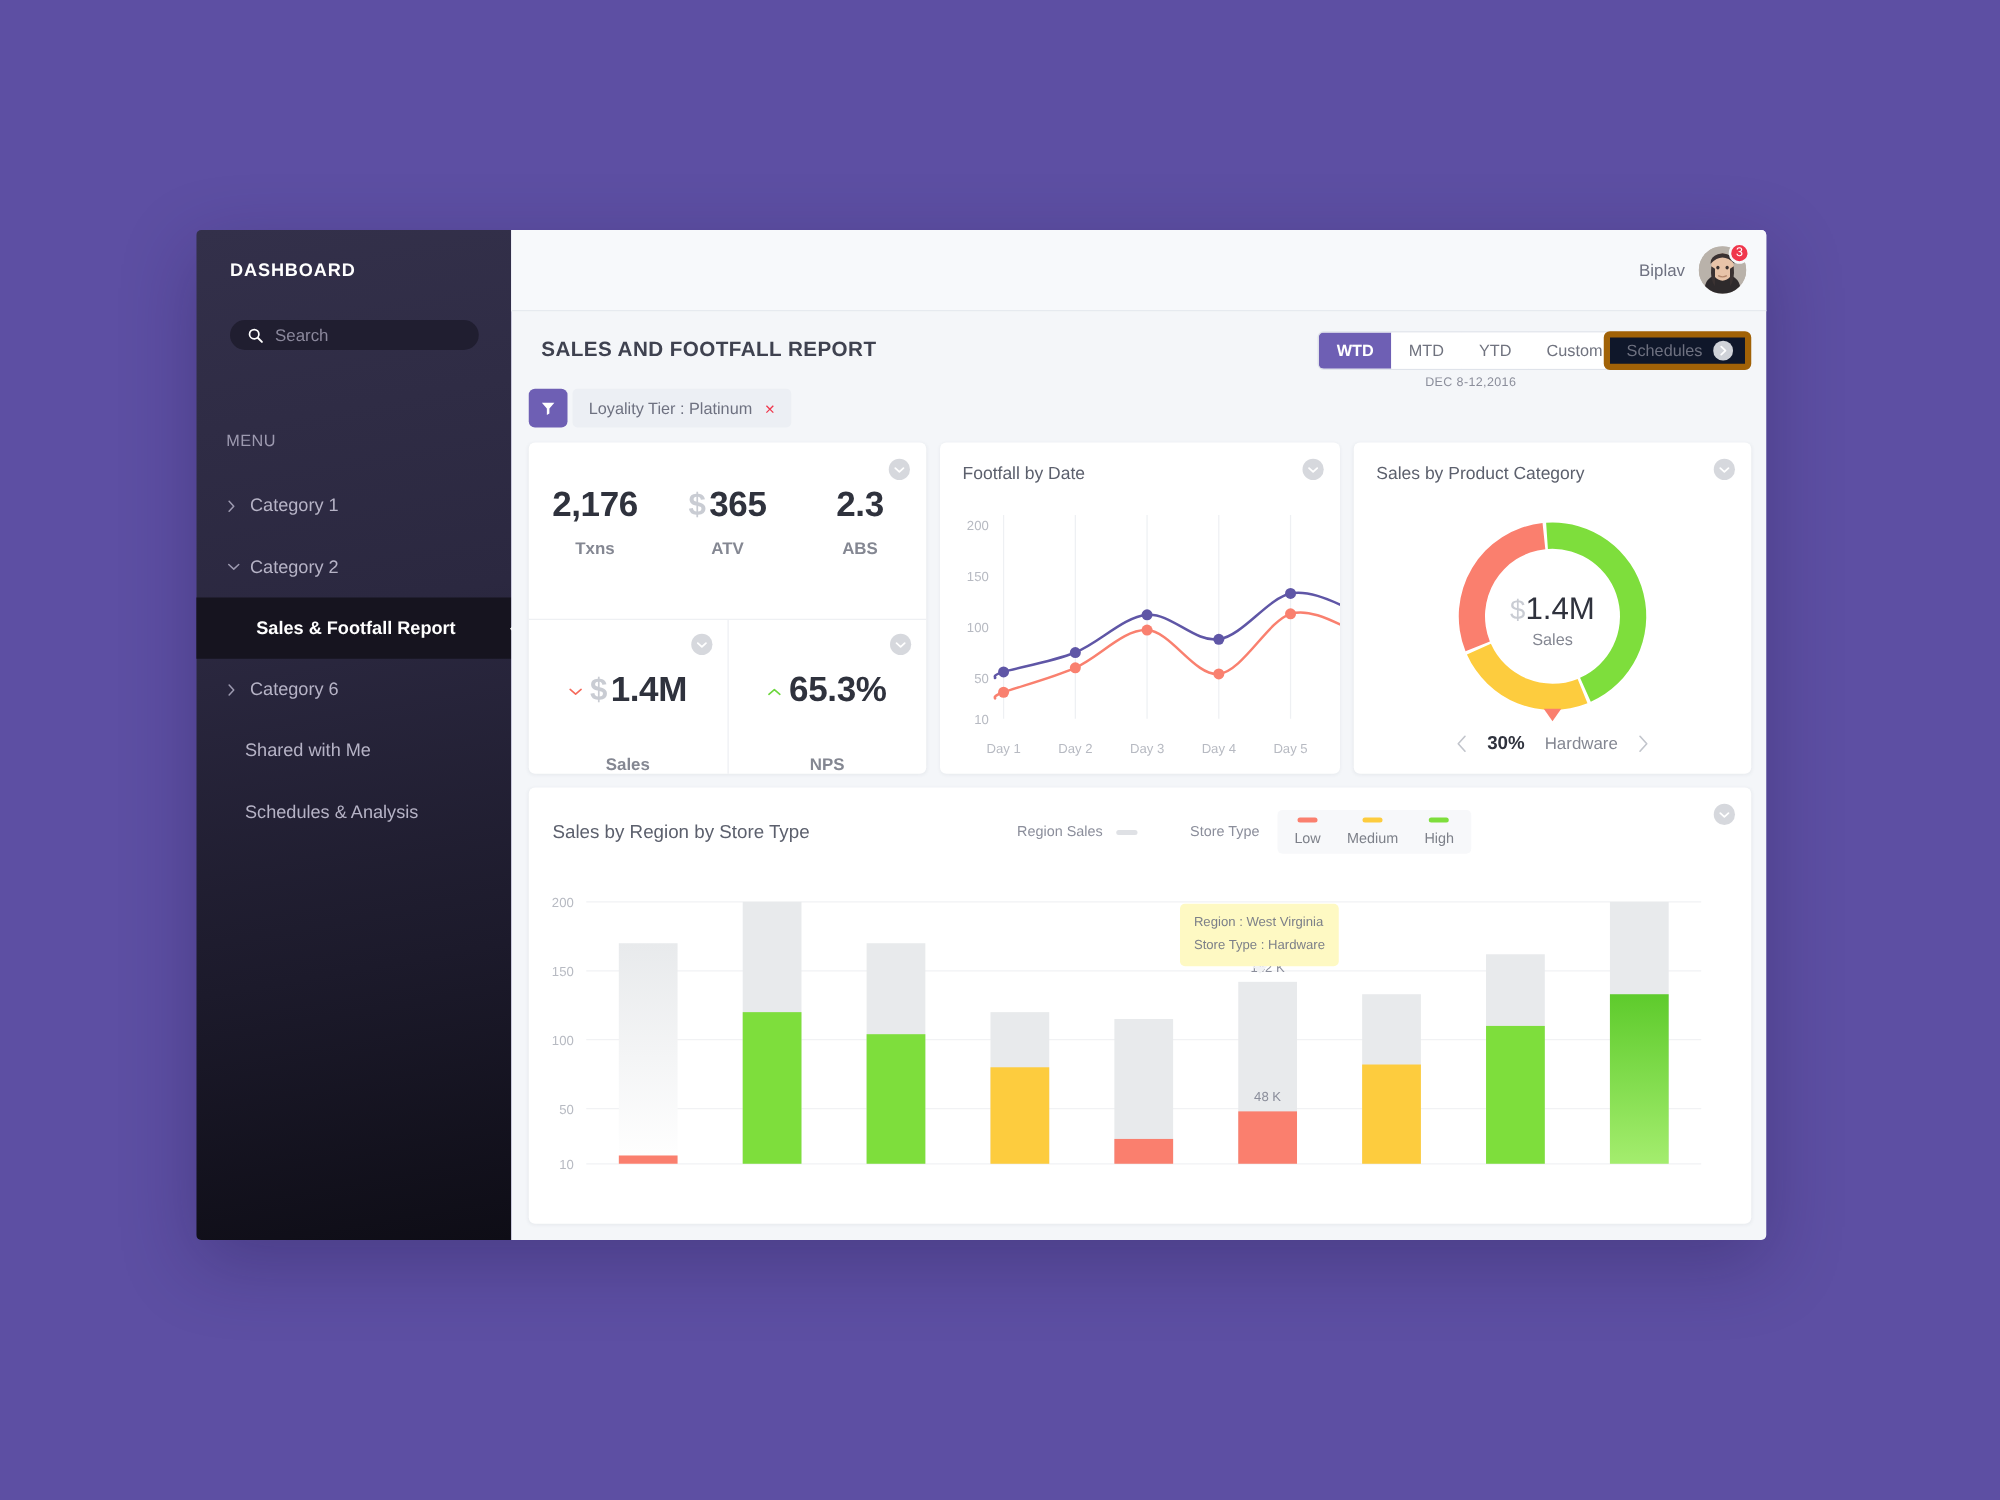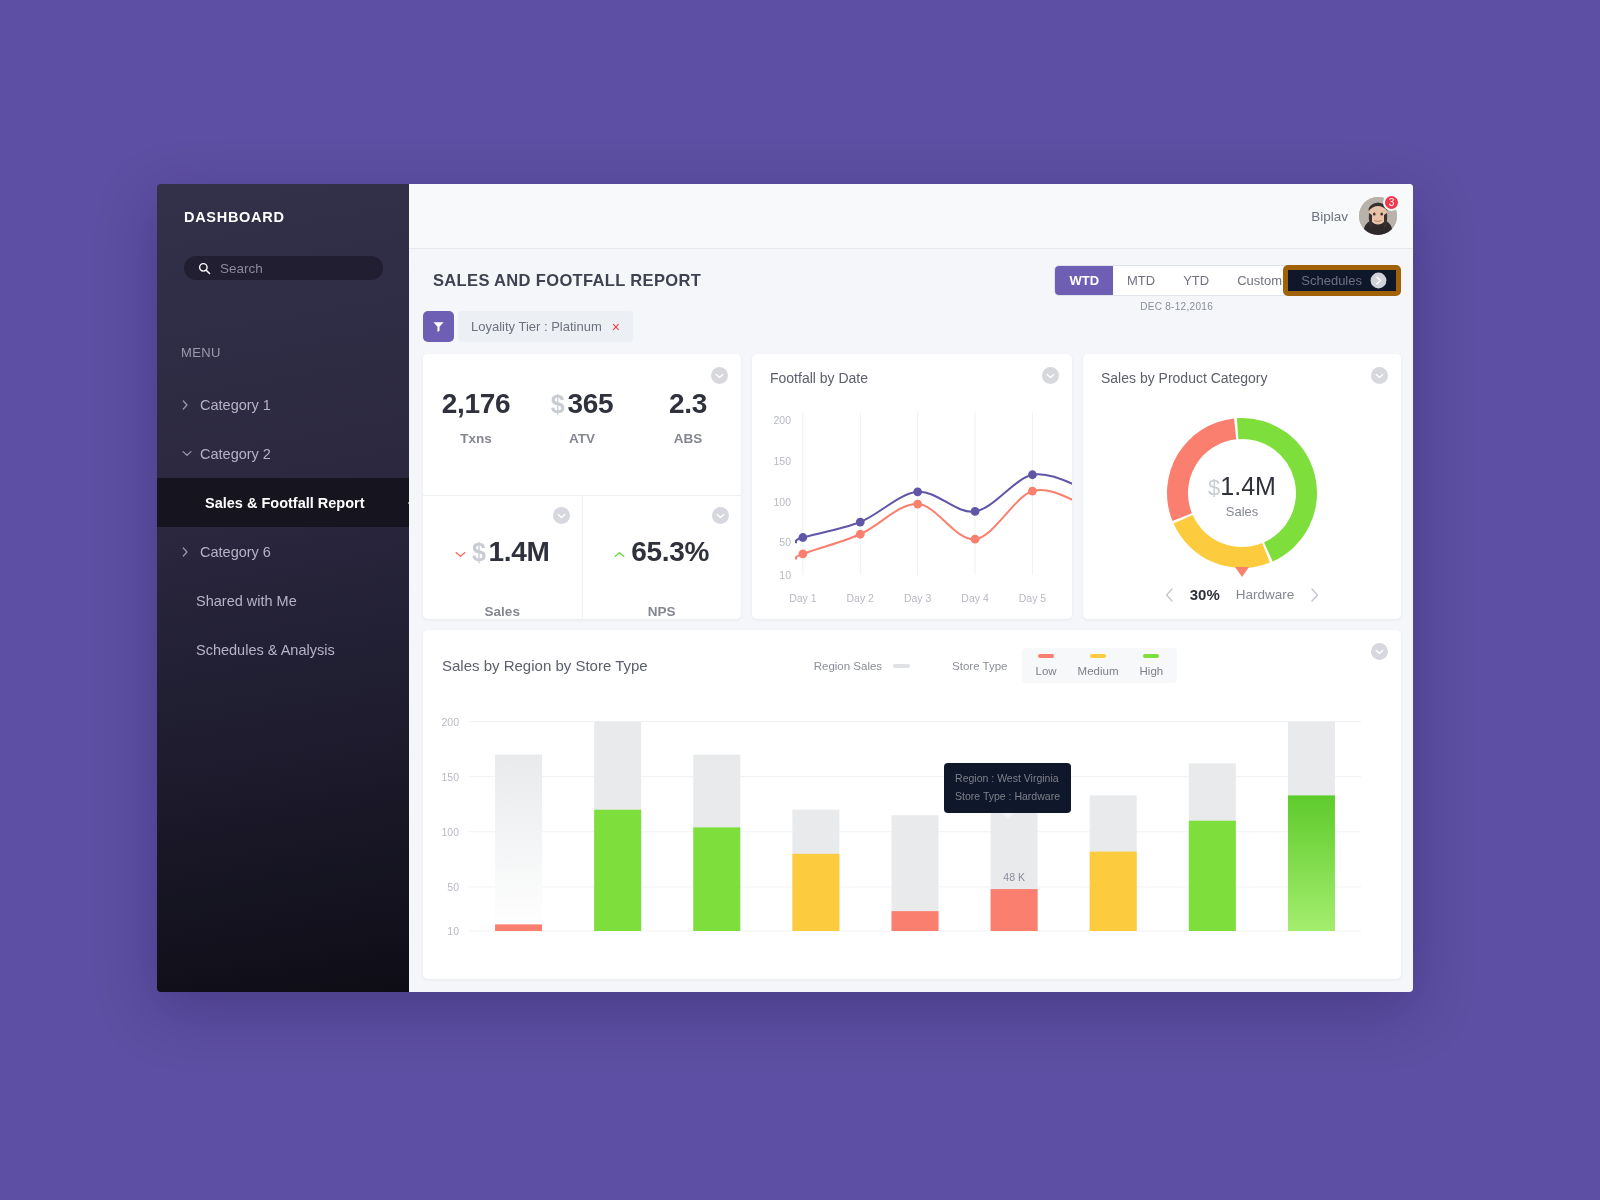--- a/index.html
+++ b/index.html
@@ -354,28 +354,27 @@
     border-radius: 4px;
     padding: 6px 14px;
   }
   .legend-pill { display: flex; align-items: center; gap: 7px; font-size: 11.5px; color: #7d8089; flex-direction: column; }
   .swatch { width: 16px; height: 4px; border-radius: 2px; }
 
   .bc-plot { position: absolute; left: 0; top: 52px; right: 0; bottom: 0; }
 
   .tooltip {
     position: absolute;
-    background: #0f172a;
+    background: #fef9c3;
     border-radius: 4px;
     padding: 7px 11px 8px;
     font-size: 10.5px;
     color: #7d8089;
     line-height: 1.65;
     white-space: nowrap;
-    margin-top: 40px;
   }
   .tooltip::after {
     content: "";
     position: absolute;
     left: 50%; bottom: -6px;
     transform: translateX(-50%);
     width: 0; height: 0;
     border-left: 6px solid transparent;
     border-right: 6px solid transparent;
     border-top: 6px solid #f1f2f4;

